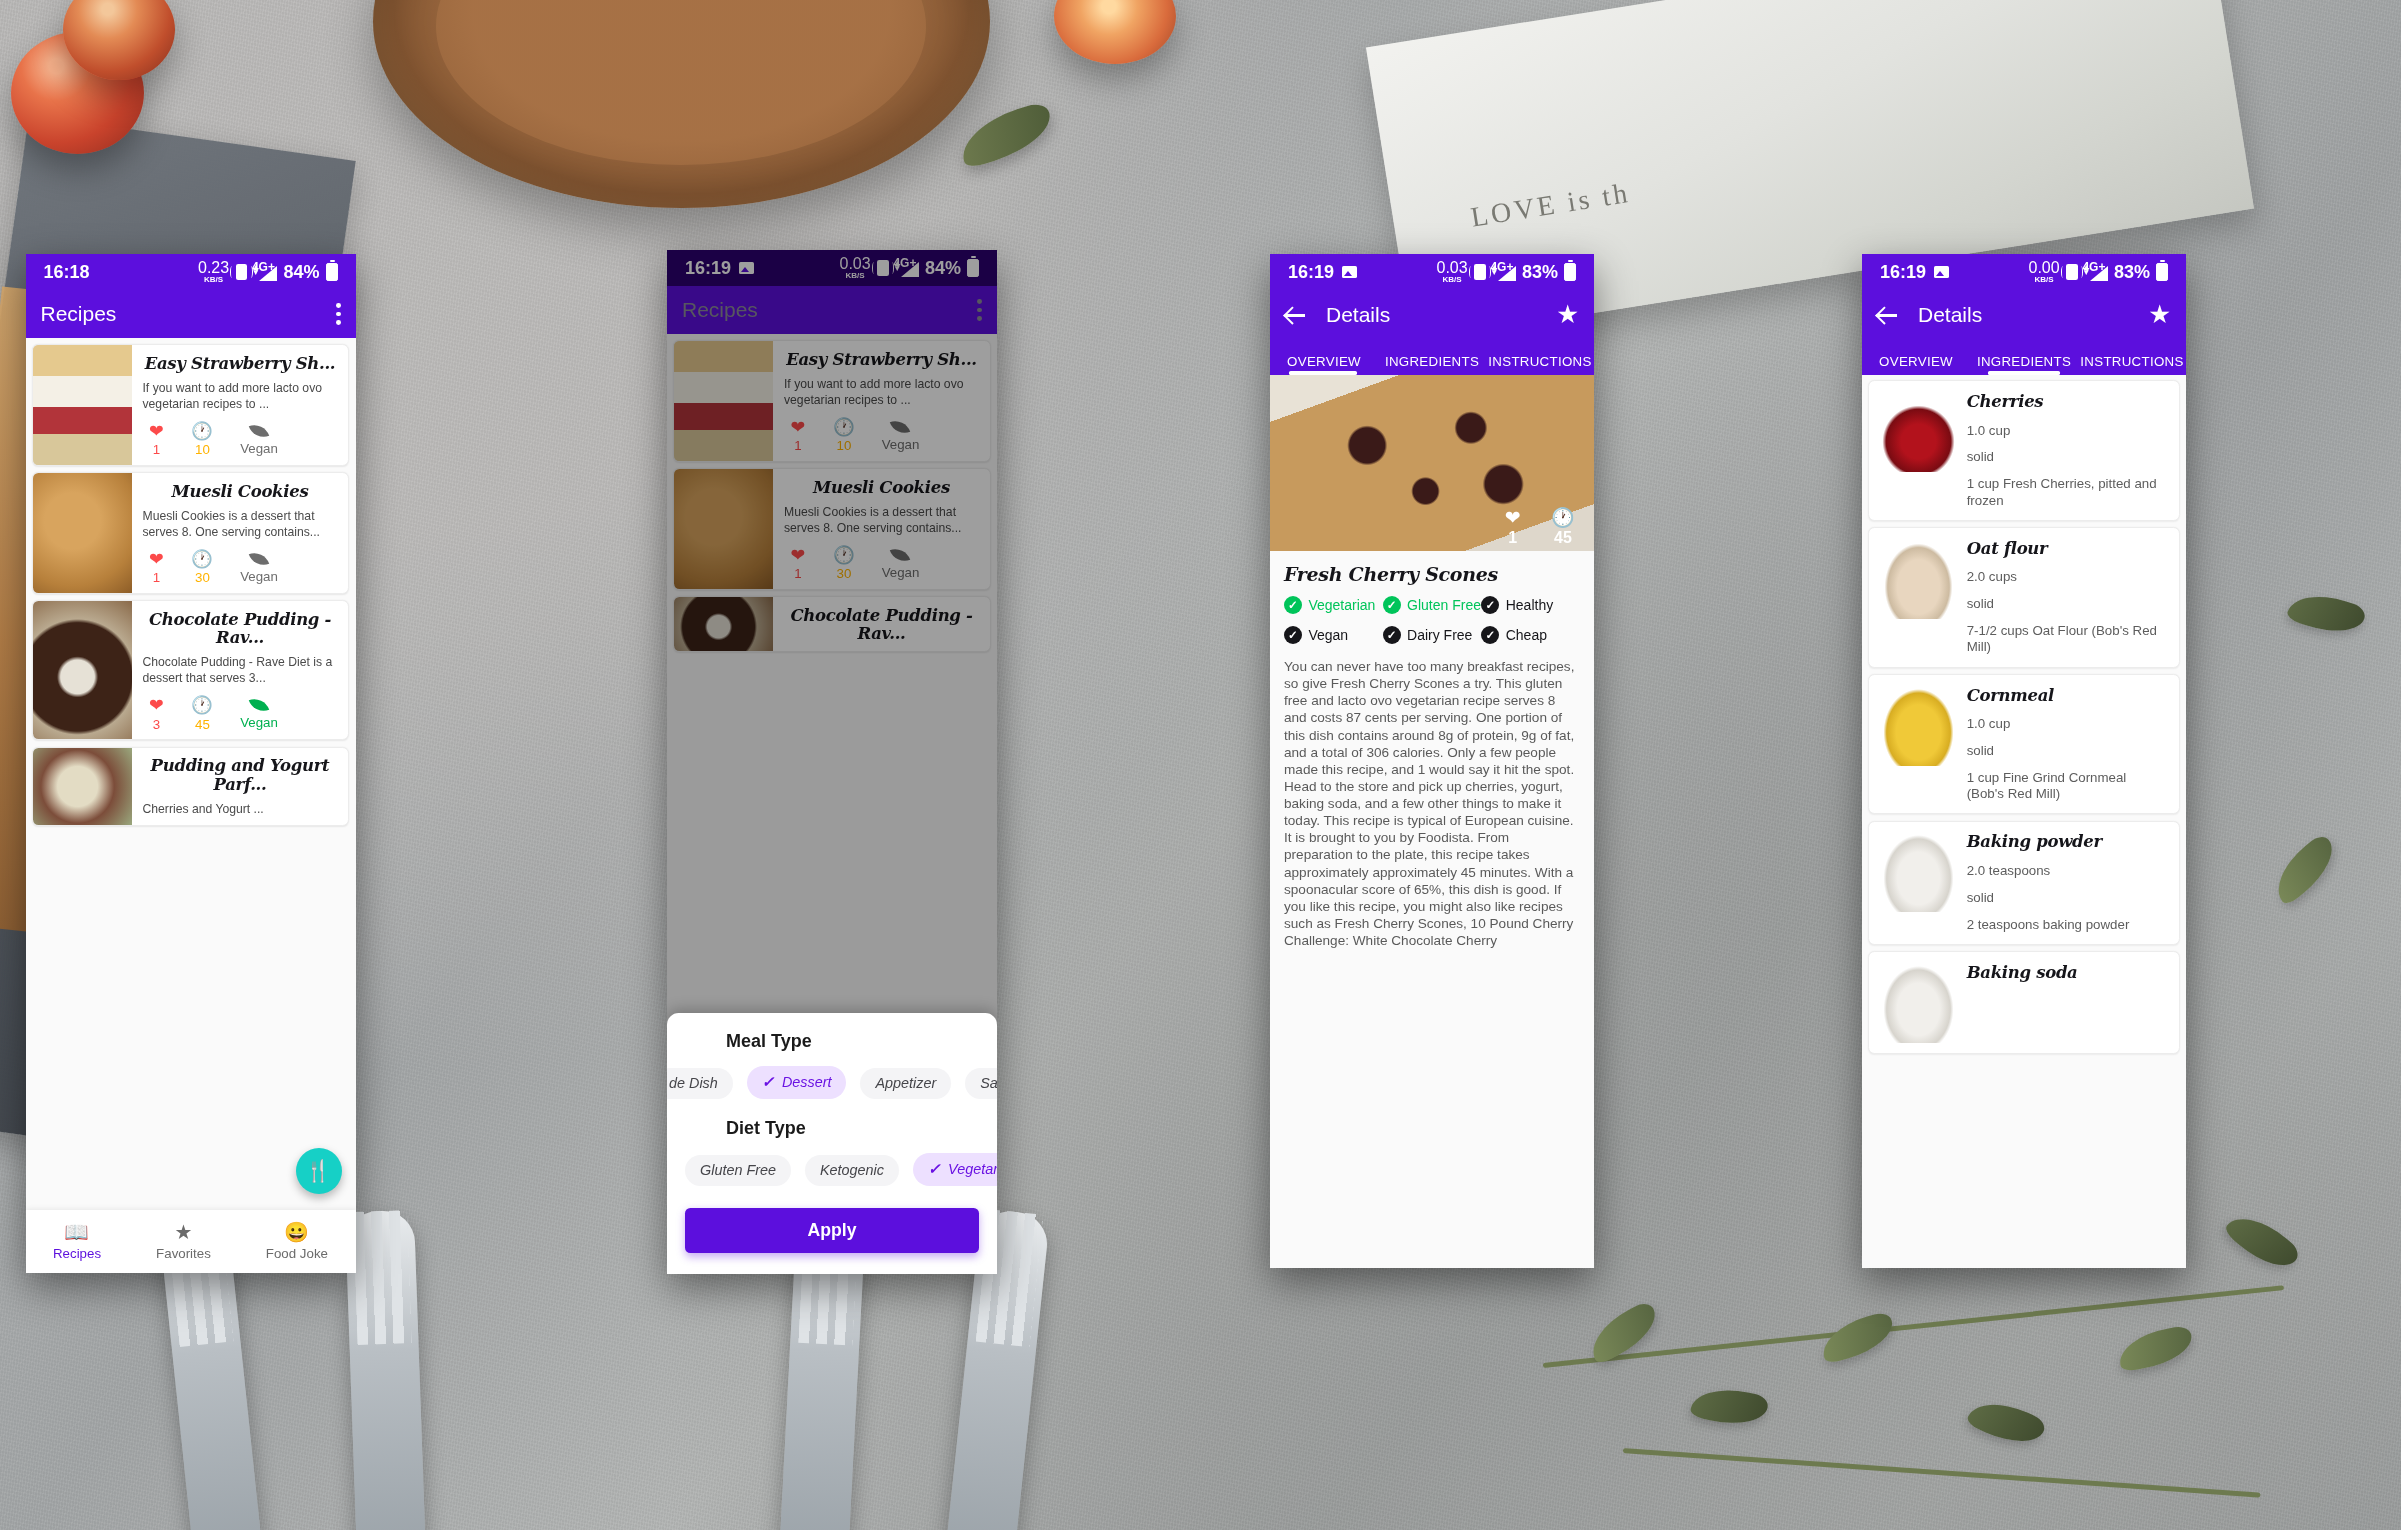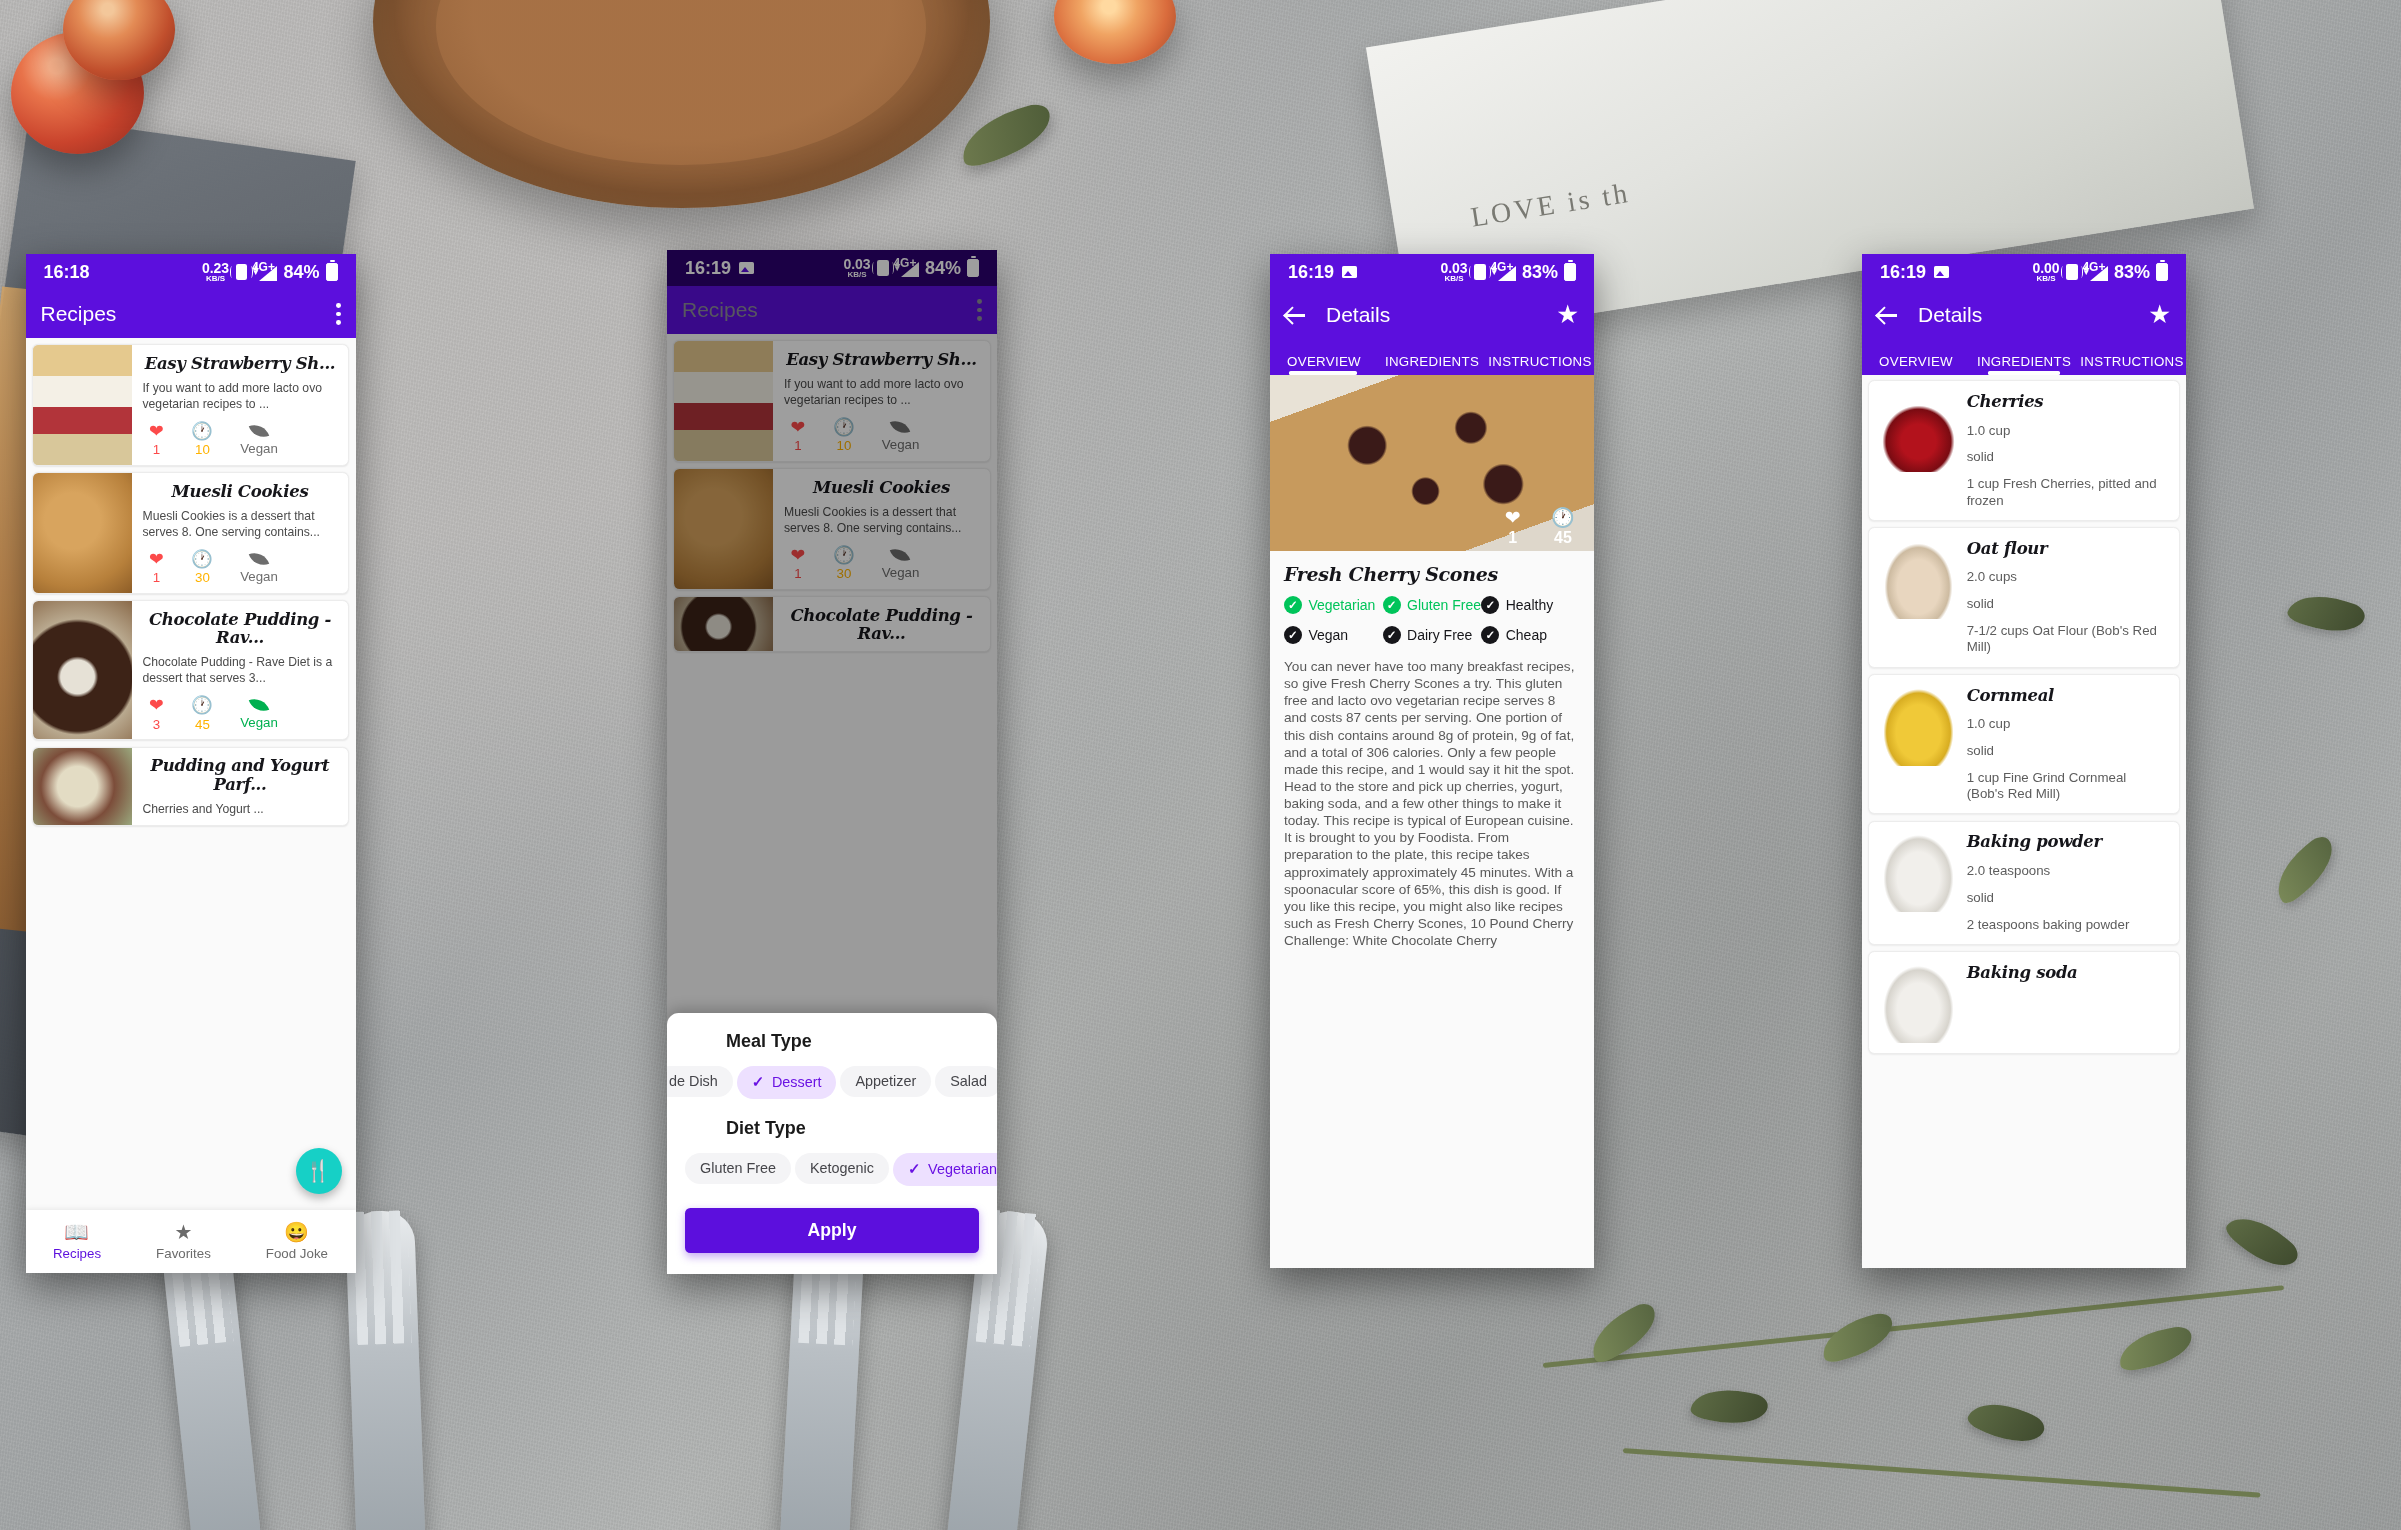--- a/index.html
+++ b/index.html
@@ -104,21 +104,21 @@
 
   .statusbar{
     height:36px; display:flex; align-items:center; justify-content:space-between;
     padding:0 18px; color:#fff; font-size:18px; font-weight:700;
   }
   .sb-dark{ background:#2d0070; }
   .sb-light{ background:#5c0fdd; }
   .sb-left{ display:flex; align-items:center; gap:7.5px; }
   .sb-right{ display:flex; align-items:center; gap:6.4px; }
   .kbs{ display:flex; flex-direction:column; align-items:center; line-height:1; }
-  .kbs b{ font-size:14px; font-weight:700; }
+  .kbs b{ font-size:16px; font-weight:400; }
   .kbs i{ font-size:8px; font-style:normal; font-weight:700; }
   .img-ic{ width:15px; height:12.8px; background:#fff; border-radius:1.6px; position:relative; }
   .img-ic::after{ content:""; position:absolute; left:2.1px; bottom:2.1px; width:0; height:0;
      border-left:4.3px solid transparent; border-right:4.3px solid transparent; border-bottom:5.3px solid #5c0fdd; }
   .vib-ic{ width:11.7px; height:16px; background:#fff; border-radius:2.1px; position:relative; }
   .vib-ic::before,.vib-ic::after{ content:""; position:absolute; top:2.1px; width:3.2px; height:11.7px;
      border-left:1.6px solid #fff; border-radius:50%; }
   .vib-ic::before{ left:-5.3px; } .vib-ic::after{ right:-5.3px; border-left:none; border-right:1.6px solid #fff; }
   .sig{ position:relative; width:23.4px; height:17px; }
   .sig .tri{ position:absolute; right:0; bottom:0; width:0; height:0;
@@ -195,21 +195,21 @@
 
   
   .dim-overlay{ position:absolute; inset:0; background:rgba(0,0,0,.38); }
 
   .sheet{
     position:absolute; left:0; right:0; bottom:0; background:#fff;
     border-radius:11.7px 11.7px 0 0; padding:18px 18px 21px 18px;
     box-shadow:0 -3.2px 14px rgba(0,0,0,.22);
   }
   .sheet h3{ font-size:18px; font-weight:700; color:#1a1a1a;margin-left:41px; }
-  .chip-scroll{ display:flex; gap:4px; margin:14px 0 19px 0; align-items:flex-start; }
+  .chip-scroll{ display:flex; gap:14px; margin:14px 0 19px 0; align-items:flex-end;font-style:italic; }
   .chip{
     background:#f4f4f6; color:#45454a; border-radius:21px;
     padding:7.5px 15px; font-size:14.4px; white-space:nowrap; display:flex; align-items:center; gap:7.5px;
   }
   .chip.sel{ background:#ede0ff; color:#6a12e3; }
   .chip .tick{ font-size:15px; color:#6a12e3; font-weight:700; }
   .apply-btn{
     margin-top:3.2px; width:100%; background:#5c0fdd; color:#fff; border:none; border-radius:5.3px;
     height:45px; font-size:17.6px; font-weight:700; font-family:"Liberation Sans", sans-serif;
     box-shadow:0 3.2px 8.5px rgba(92,15,221,.35);

